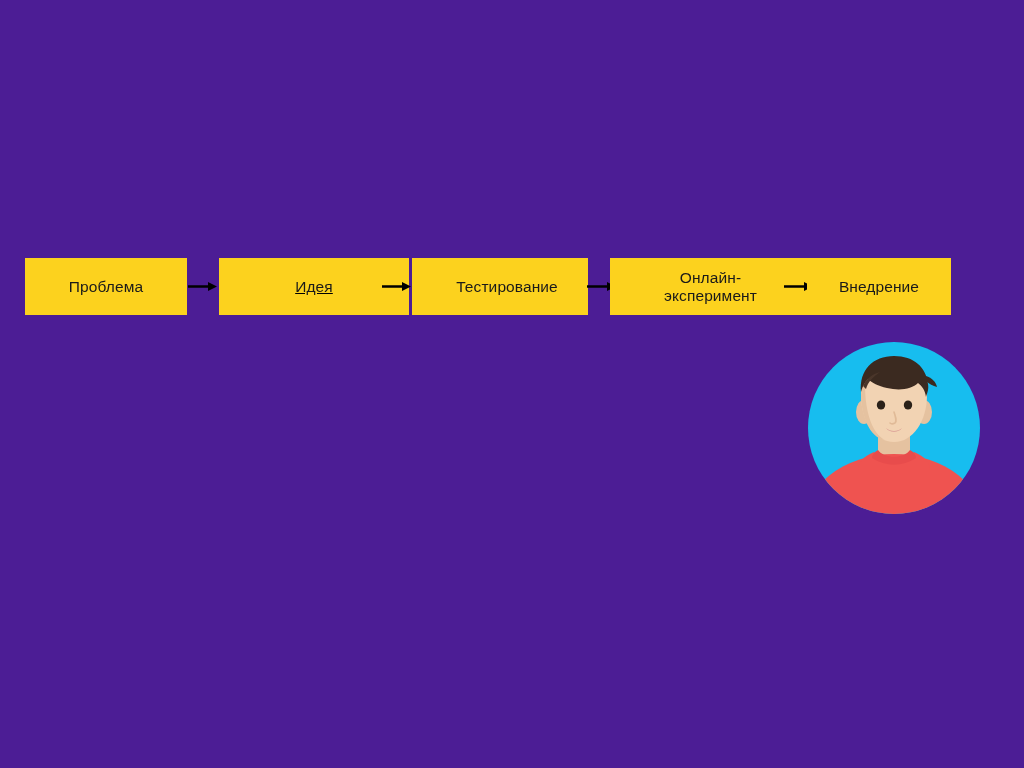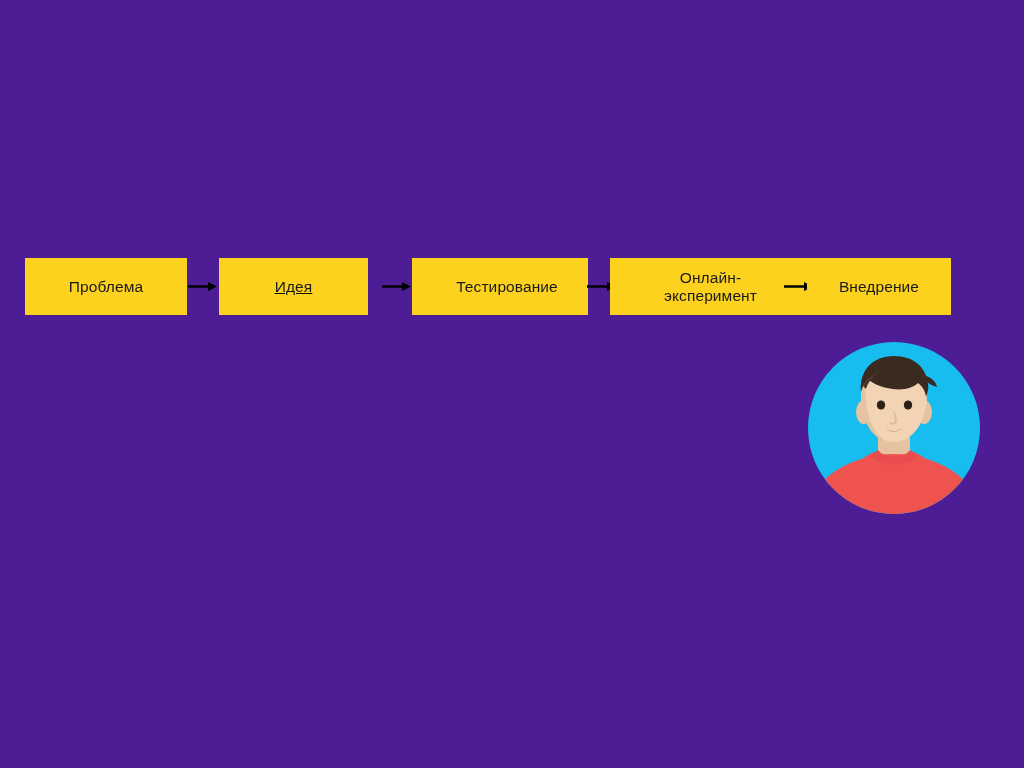--- a/index.html
+++ b/index.html
@@ -51,21 +51,21 @@
     font-family: "Liberation Sans", sans-serif;
     font-size: 15.5px;
     line-height: 1.15;
     text-align: center;
     white-space: pre-line;
     letter-spacing: 0.1px;
   }
 
   
   .box-0 { left: 0px;   width: 162px; }
-  .box-1 { left: 194px; width: 149px; text-decoration: underline; }
+  .box-1 { left: 194px; width: 190px; text-decoration: underline; }
   .box-2 { left: 387px; width: 176px; padding-left: 18px; }
   .box-3 { left: 585px; width: 201px; }
   .box-4 { left: 782px; width: 144px; }
 
   
   .arrow {
     position: absolute;
     top: 22px;
     height: 13px;
     width: 30px;

